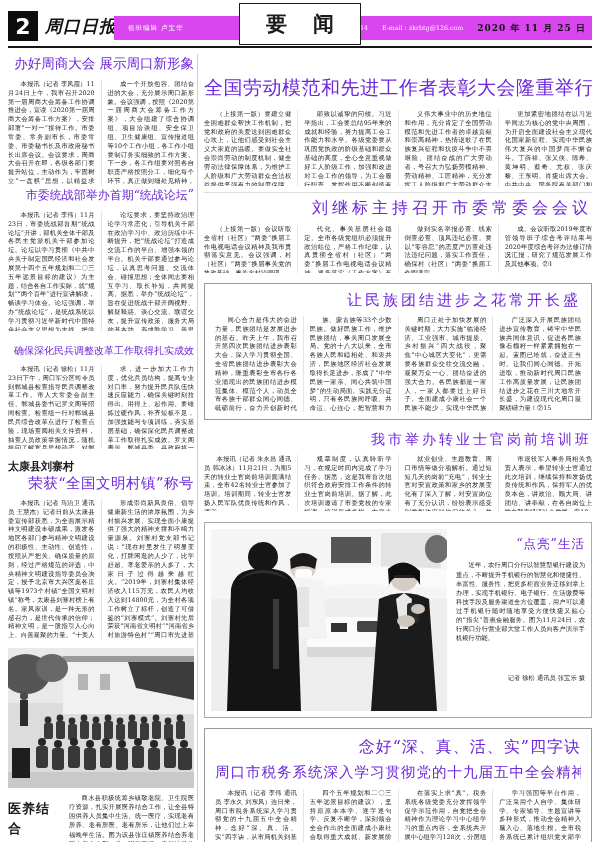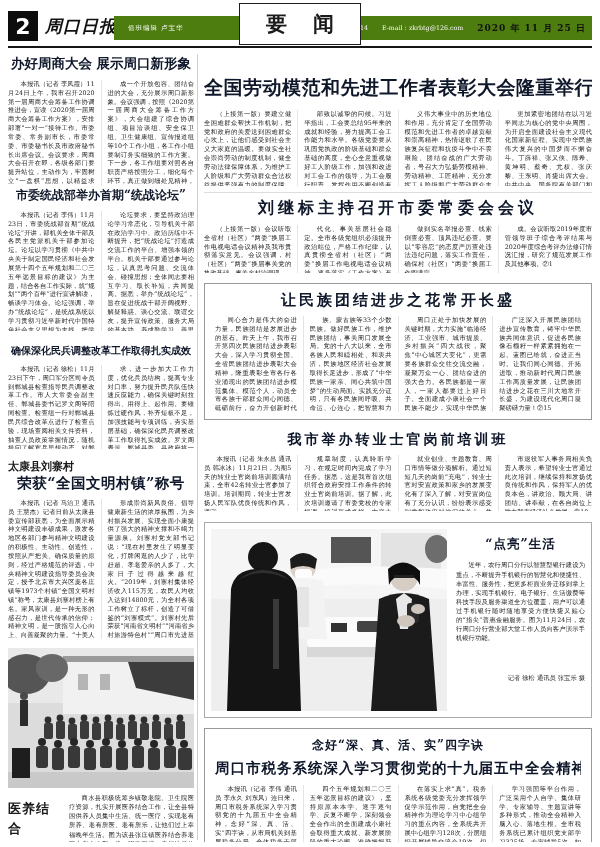--- a/index.html
+++ b/index.html
@@ -4,36 +4,36 @@
 <style>
   html,body{margin:0;padding:0;background:#e9e9e9;}
   .page{position:relative;width:600px;height:847px;background:#fff;margin:0 auto;overflow:hidden;
         font-family:"DejaVu Serif","Liberation Serif",serif;color:#1a1a1a;}
   
   .header{position:absolute;left:8px;top:6px;width:584px;height:38px;}
   .pageno{position:absolute;left:0;top:5px;width:30px;height:30px;background:#0d0d0d;color:#fff;
           font-size:22px;font-weight:bold;display:flex;align-items:center;justify-content:center;
           font-family:"DejaVu Sans","Liberation Sans",sans-serif;}
   .brand{position:absolute;left:37px;top:9px;font-size:17px;font-weight:bold;font-style:italic;letter-spacing:1px;color:#111;}
-  .graybar{position:absolute;left:106px;top:10px;right:0;height:24px;background:#4d7c0f;
+  .graybar{position:absolute;left:106px;top:10px;right:0;height:24px;background:#d946ef;
            display:flex;align-items:center;}
   .duty{color:#fff;font-size:6.5px;margin-left:14px;letter-spacing:1px;}
   .hspacer{flex:1;}
   .phone,.email{color:#fdfdfd;font-size:6.3px;margin-right:14px;}
   .date{color:#111;font-weight:bold;font-size:9px;margin-right:6px;letter-spacing:1px;}
   .section-box{position:absolute;left:50%;transform:translateX(-50%);top:-3px;width:120px;height:40px;
                background:#fff;border:1.5px solid #1c1c1c;display:flex;align-items:center;justify-content:center;}
   .section-box span{font-size:21px;font-weight:bold;letter-spacing:26px;padding-left:26px;}
   .top-rule{position:absolute;left:8px;top:46px;width:584px;height:2px;background:#161616;}
   .vdivider{position:absolute;left:197px;top:54px;width:1px;height:786px;background:#cfcfcf;}
   
   .cols{display:flex;}
   .col{flex:1;font-size:6.3px;line-height:1.4;text-align:justify;overflow:hidden;color:#222;text-indent:2em;}
   .col + .col{border-left:1px solid #e4e4e4;margin-left:6px;padding-left:6px;}
-  .h-center{text-align:center;font-weight:bold;color:#0f172a;white-space:nowrap;overflow:hidden;}
+  .h-center{text-align:right;font-weight:normal;color:#6d28d9;white-space:nowrap;overflow:hidden;}
   
   .leftcol{position:absolute;left:8px;top:52px;width:186px;height:790px;overflow:hidden;}
   .a1-title{font-size:13.5px;margin-top:3px;}
   .a1-cols{height:106px;margin-top:7px;}
   .a2-title{font-size:12px;margin-top:1px;}
   .a2-cols{height:120px;margin-top:7px;}
   .a3-title{font-size:10px;margin-top:13px;}
   .a3-cols{height:84px;margin-top:7px;}
   .a4-kicker{font-size:11px;font-weight:bold;margin-top:10px;}
   .a4-title{font-size:14.5px;margin-top:0;letter-spacing:0.5px;}
@@ -54,21 +54,21 @@
   .ed-title{font-size:15px;letter-spacing:3px;}
   .byline{text-align:center;font-size:7.5px;margin-top:3px;color:#222;}
   .ed-cols{height:96px;margin-top:6px;}
   .tr-title{font-size:14px;letter-spacing:3px;margin-top:11px;}
   .tr-cols{height:56px;margin-top:6px;}
   .photo-box{border:1px solid #aaa;margin-top:11px;padding:6px;display:flex;gap:9px;height:182px;}
   .bank-photo{flex:0 0 236px;height:182px;}
   .bank-side{flex:1;display:flex;flex-direction:column;}
   .bank-title{font-size:12.5px;line-height:1.55;letter-spacing:1px;margin-top:5px;}
   .bank-body{font-size:6.3px;line-height:1.45;text-align:justify;margin-top:7px;height:112px;overflow:hidden;text-indent:2em;color:#222;}
-  .tax-kicker{font-size:12px;letter-spacing:1px;margin-top:1px;}
+  .tax-kicker{font-size:16px;letter-spacing:1px;margin-top:1px;}
   .tax-title{font-size:14.5px;letter-spacing:1px;margin-top:5px;}
   .tax-cols{height:60px;margin-top:7px;}
 </style>
 </head>
 <body>
 
 <div class="page">
 
   <div class="header">
     <div class="pageno">2</div>

